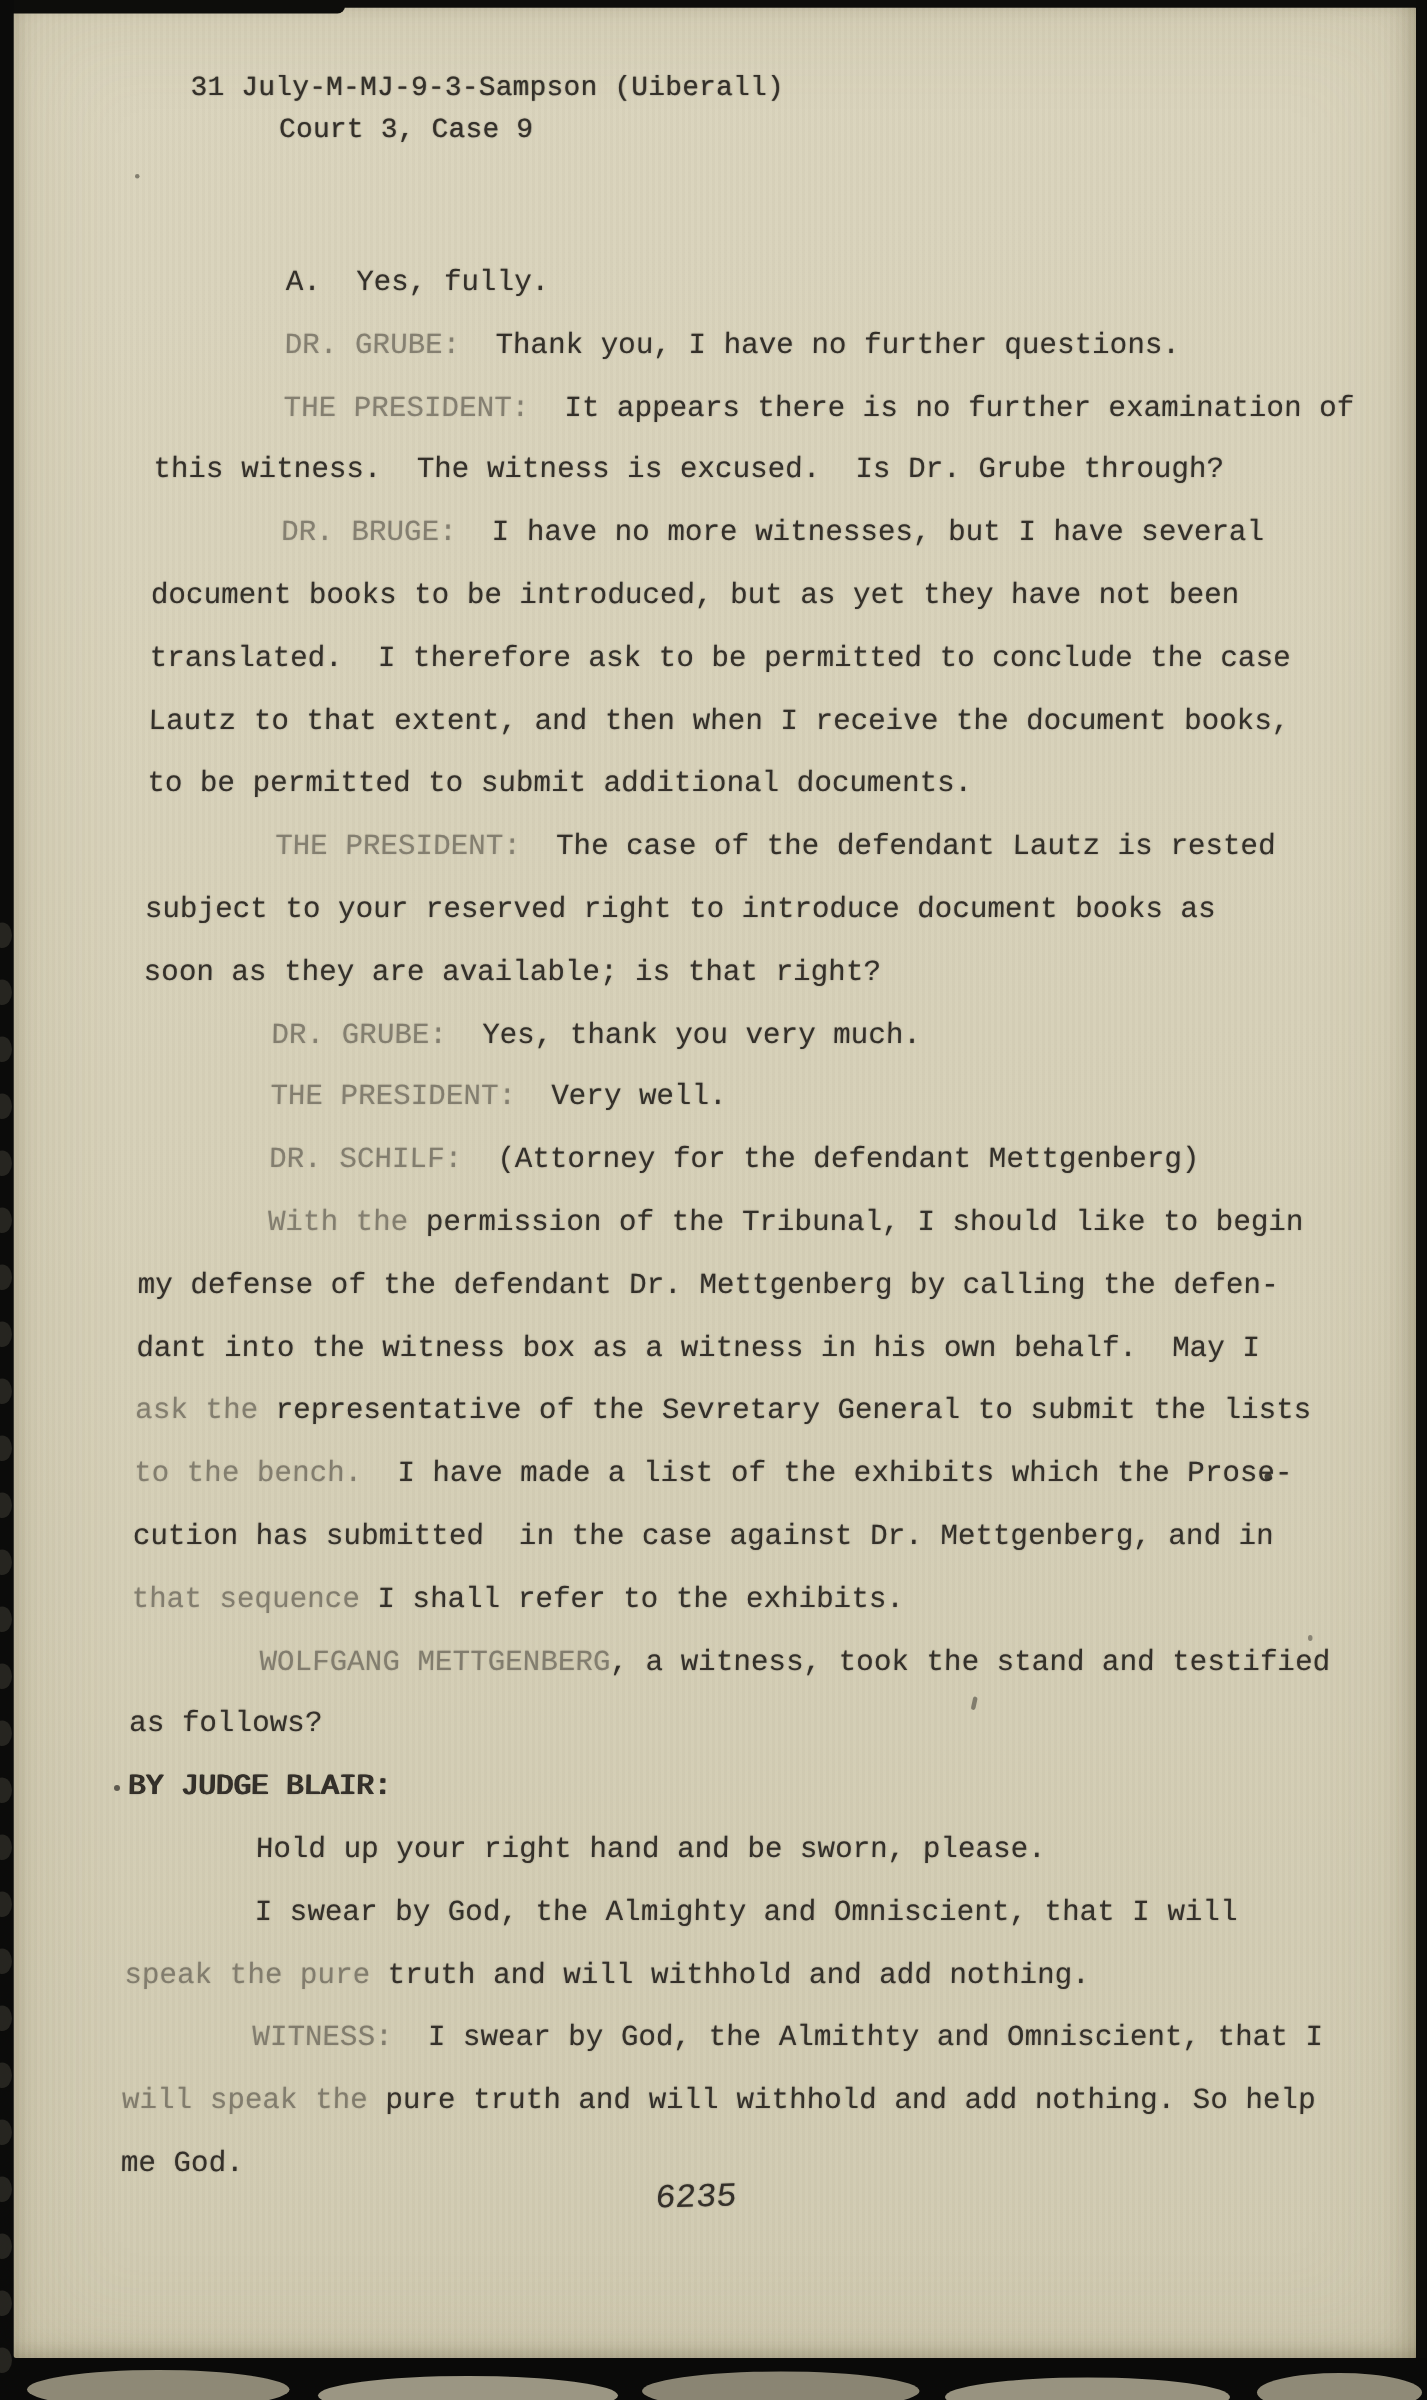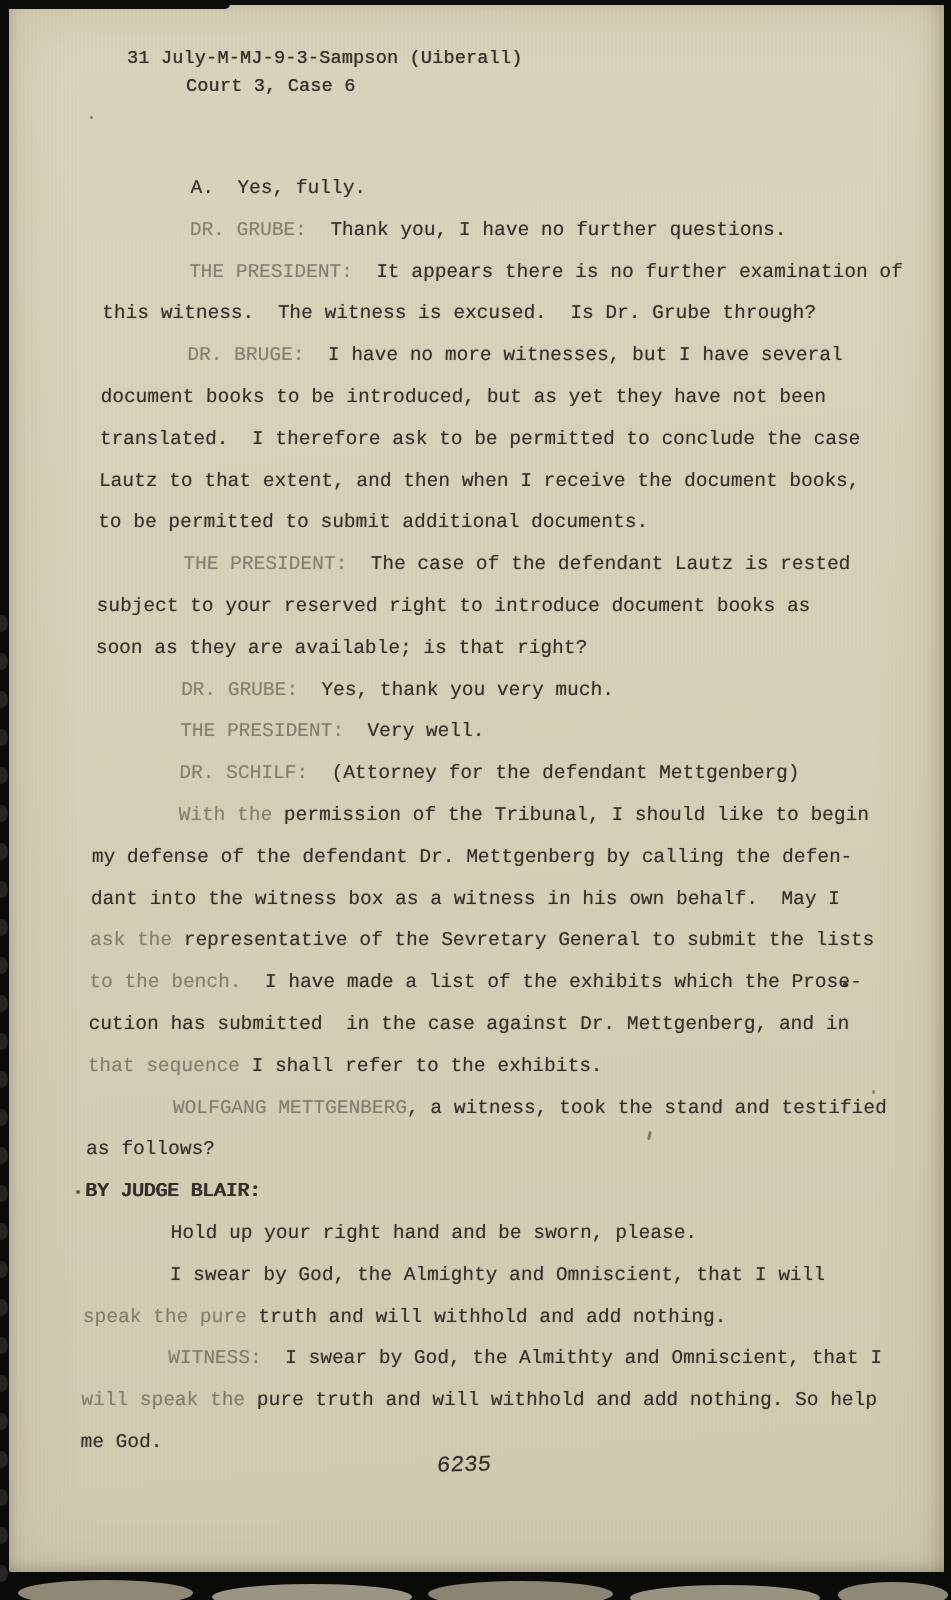--- a/index.html
+++ b/index.html
@@ -73,21 +73,21 @@
   <div class="edge-right"></div>
   <div class="edge-bottom"></div>
 
   <div class="bump" style="left:18px;top:1580px;width:175px;height:26px;background:#8e8976;"></div>
   <div class="bump" style="left:212px;top:1584px;width:200px;height:26px;background:#9b9683;"></div>
   <div class="bump" style="left:428px;top:1581px;width:185px;height:26px;background:#8a8573;"></div>
   <div class="bump" style="left:630px;top:1585px;width:190px;height:26px;background:#989380;"></div>
   <div class="bump" style="left:838px;top:1582px;width:110px;height:26px;background:#8f8a77;"></div>
 
   <div class="txt header-line" id="hdr1">31 July-M-MJ-9-3-Sampson (Uiberall)</div>
-  <div class="txt header-line" id="hdr2">Court 3, Case 6</div>
+  <div class="txt header-line" id="hdr2">Court 3, Case 9</div>
 
   <div class="txt transcript" id="transcriptBody">
       <div class="line indent"><span>A.  Yes, fully.</span></div>
       <div class="line indent"><span class="faded">DR. GRUBE:</span><span>  Thank you, I have no further questions.</span></div>
       <div class="line indent"><span class="faded">THE PRESIDENT:</span><span>  It appears there is no further examination of</span></div>
       <div class="line"><span>this witness.  The witness is excused.  Is Dr. Grube through?</span></div>
       <div class="line indent"><span class="faded">DR. BRUGE:</span><span>  I have no more witnesses, but I have several</span></div>
       <div class="line"><span>document books to be introduced, but as yet they have not been</span></div>
       <div class="line"><span>translated.  I therefore ask to be permitted to conclude the case</span></div>
       <div class="line"><span>Lautz to that extent, and then when I receive the document books,</span></div>

